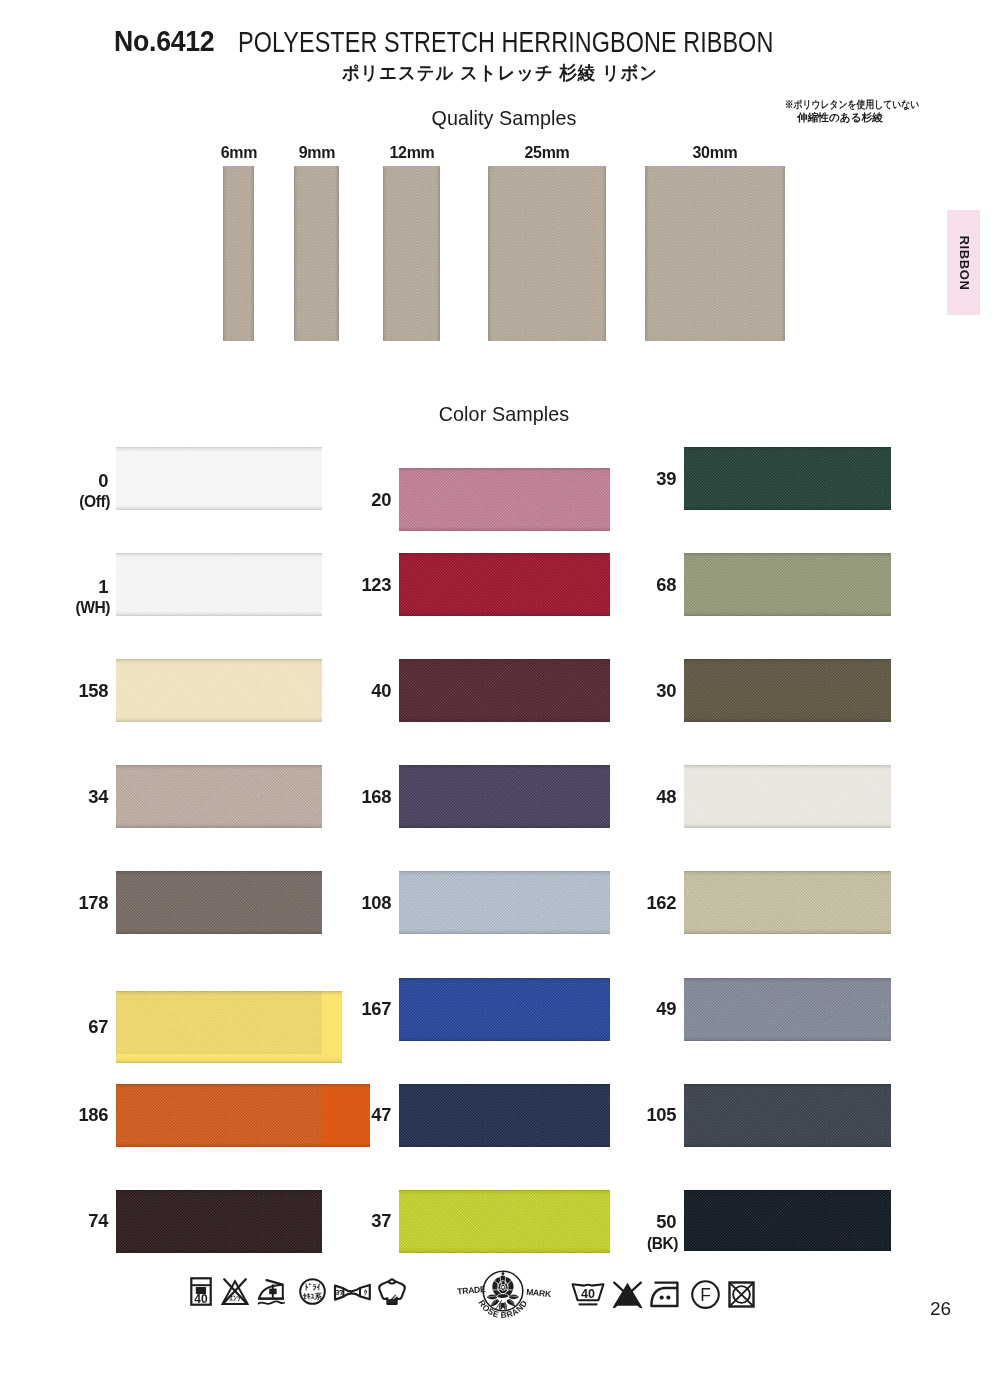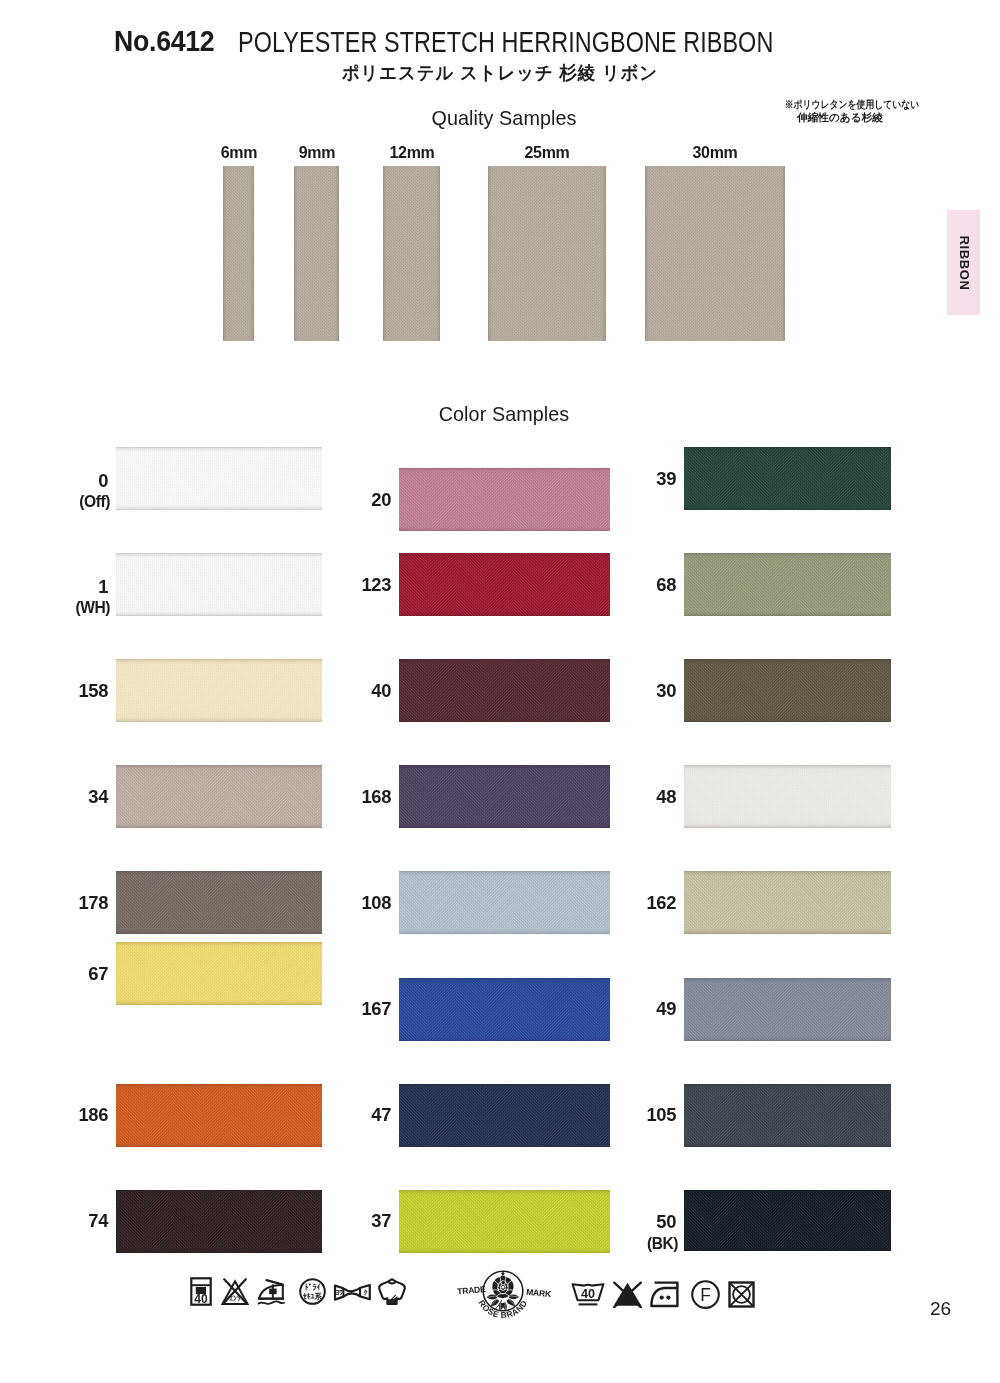--- a/index.html
+++ b/index.html
@@ -827,21 +827,21 @@
                 <feTurbulence type="fractalNoise" baseFrequency="1.000" numOctaves="3" seed="24" result="t"></feTurbulence>
                 <feColorMatrix in="t" type="saturate" values="0"></feColorMatrix>
               </filter>
             </defs>
             <rect width="207" height="63" fill="url(#hb20)"></rect>
             <rect width="207" height="63" fill="url(#hb20w)"></rect>
             <rect width="207" height="63" filter="url(#hb20n)" opacity="0.09"></rect>
           </svg>
         </div>
       </div>
-      <div class="c-row" style="left: 116px; top: 942px; width: 206px; height: 63px;">
+      <div class="c-row" style="left: 116px; top: 991px; width: 206px; height: 72px; padding-left: 20px;">
         <div class="c-label">67</div>
         <div class="c-swatch" style="background: rgb(251, 227, 110);">
           <svg width="206" height="63" aria-hidden="true">
             <defs>
               <pattern id="hb21" width="57" height="63" patternUnits="userSpaceOnUse">
                 <clipPath id="hb21a">
                   <rect x="-0.3" y="-0.3" width="28.8" height="63.6"></rect>
                 </clipPath>
                 <clipPath id="hb21b">
                   <rect x="28.5" y="-0.3" width="28.9" height="63.6"></rect>
@@ -935,21 +935,21 @@
                 <feTurbulence type="fractalNoise" baseFrequency="1.000" numOctaves="3" seed="16" result="t"></feTurbulence>
                 <feColorMatrix in="t" type="saturate" values="0"></feColorMatrix>
               </filter>
             </defs>
             <rect width="207" height="63" fill="url(#hb23)"></rect>
             <rect width="207" height="63" fill="url(#hb23w)"></rect>
             <rect width="207" height="63" filter="url(#hb23n)" opacity="0.09"></rect>
           </svg>
         </div>
       </div>
-      <div class="c-row" style="left: 116px; top: 1083.6px; width: 206px; height: 63px;">
+      <div class="c-row" style="left: 116px; top: 1083.6px; width: 206px; height: 63px; padding-left: 48px;">
         <div class="c-label">186</div>
         <div class="c-swatch" style="background: rgb(221, 90, 22);">
           <svg width="206" height="63" aria-hidden="true">
             <defs>
               <pattern id="hb24" width="57" height="63" patternUnits="userSpaceOnUse">
                 <clipPath id="hb24a">
                   <rect x="-0.3" y="-0.3" width="28.8" height="63.6"></rect>
                 </clipPath>
                 <clipPath id="hb24b">
                   <rect x="28.5" y="-0.3" width="28.9" height="63.6"></rect>

